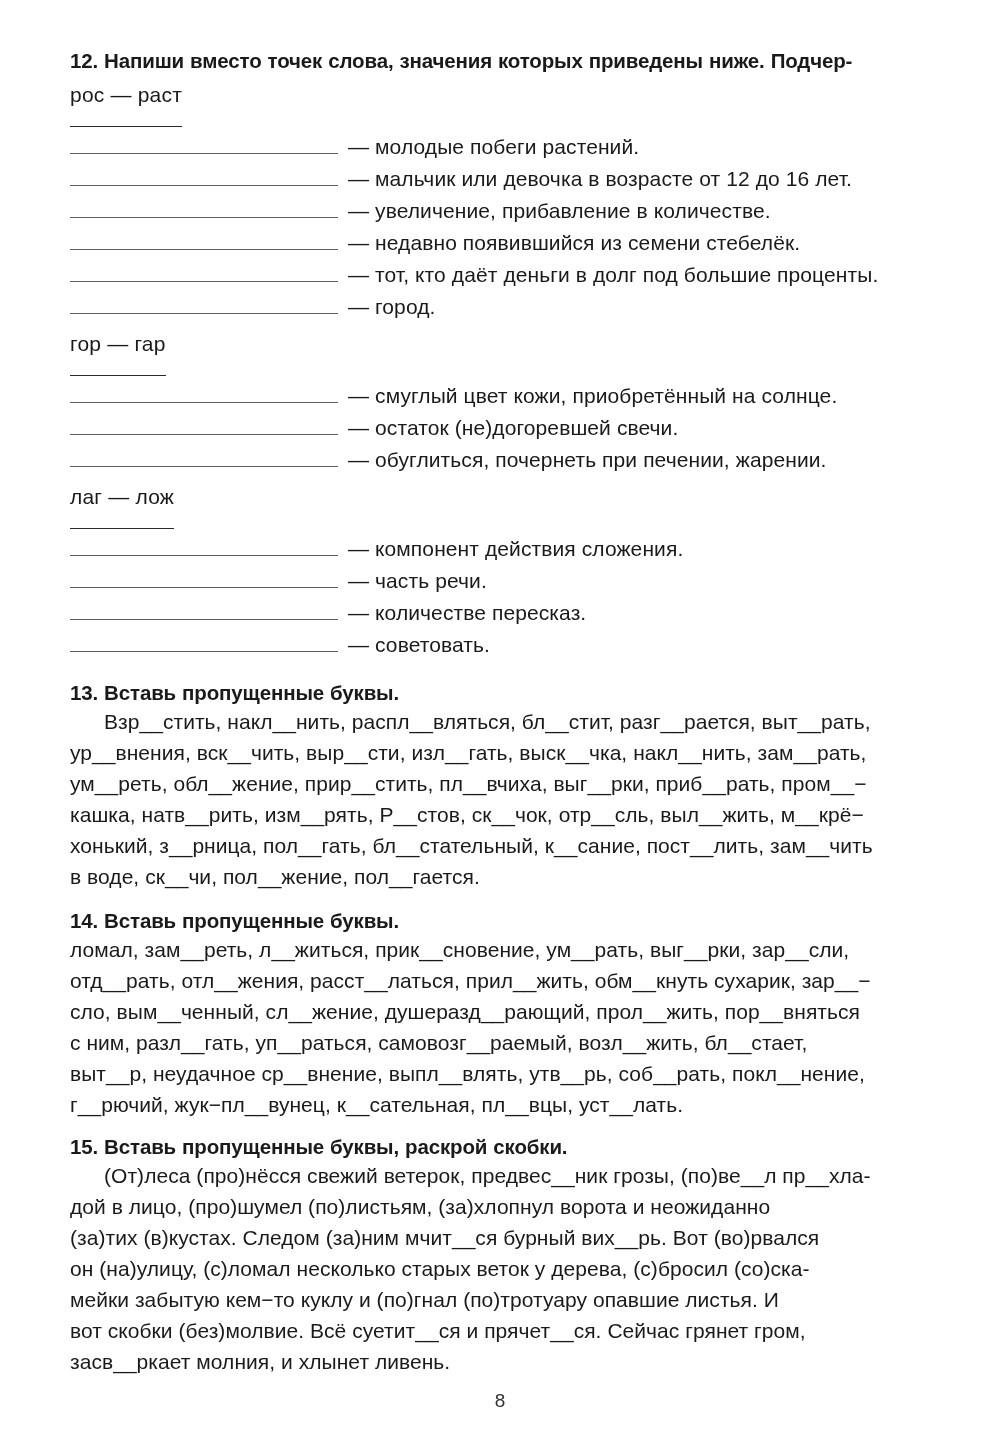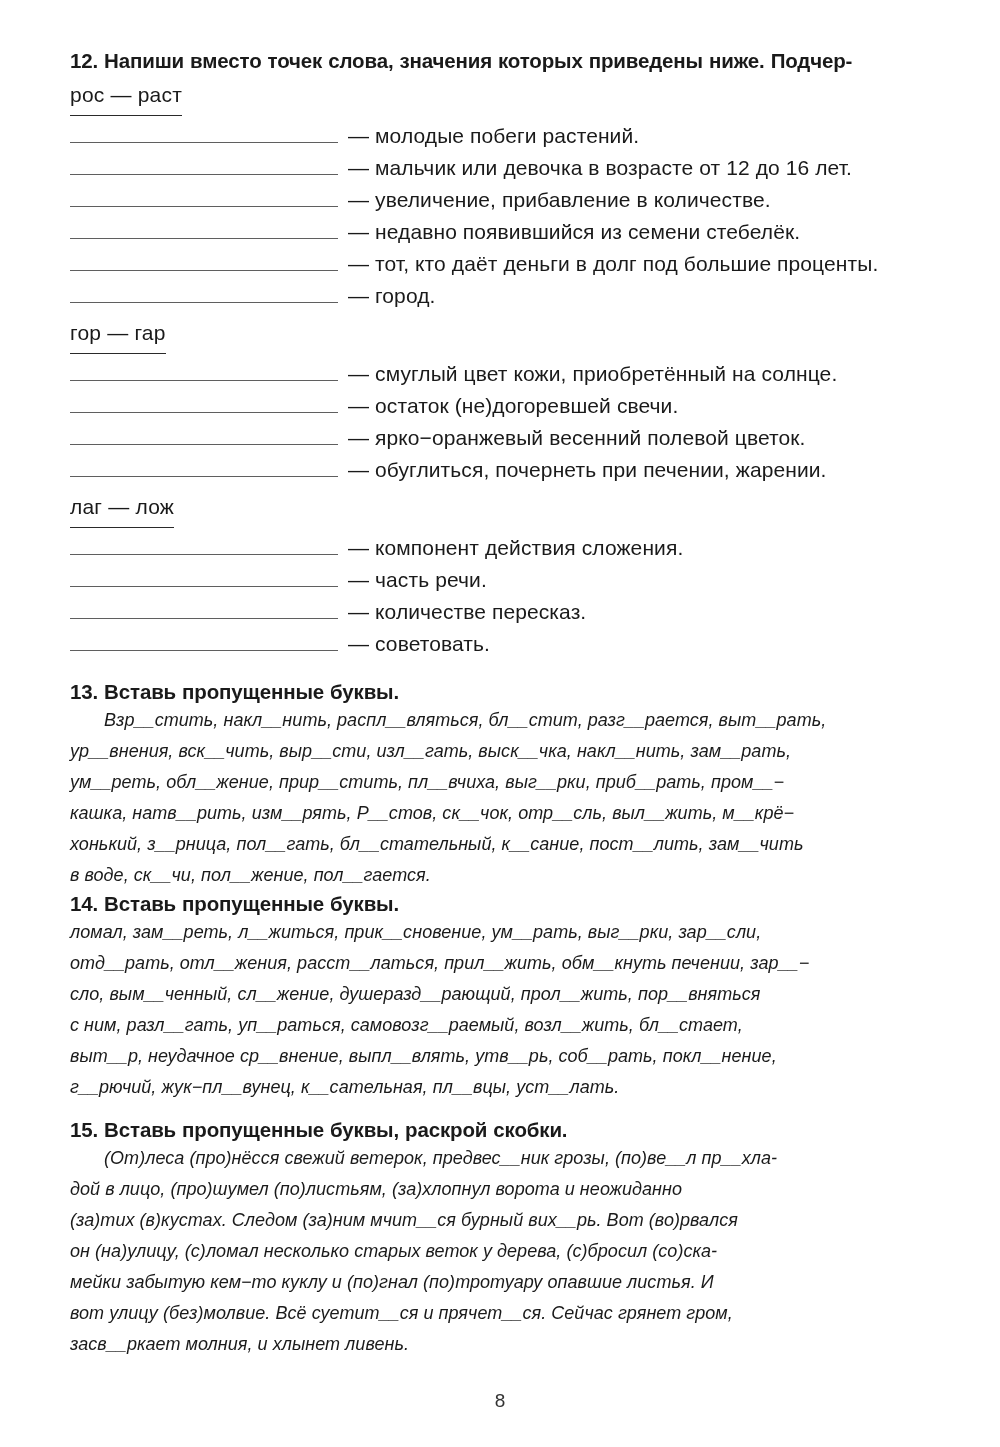--- a/index.html
+++ b/index.html
@@ -40,31 +40,31 @@
     margin: 0;
     word-spacing: 0.5px;
   }
   .task-heading.two-line {
     margin-bottom: 1px;
   }
 
   
   .task-block { margin: 0; }
   .gap-before-13 { margin-top: 19px; }
-  .gap-before-14 { margin-top: 0; }
+  .gap-before-14 { margin-top: 16px; }
   .gap-before-15 { margin-top: 14px; }
 
   
   .root-label {
     font-size: 21px;
     line-height: 27px;
     margin: 4px 0 0 0;
     display: inline-block;
     border-bottom: 1.6px solid #2a2a2a;
-    padding-bottom: 7px;
+    padding-bottom: 18px;
     letter-spacing: 0.2px;
   }
   .root-label-row { margin: 3px 0 4px 0; }
 
   
   .def-row {
     display: flex;
     align-items: baseline;
     height: 32px;
   }
@@ -79,24 +79,23 @@
     font-size: 21px;
     line-height: 27px;
     white-space: nowrap;
     letter-spacing: 0.1px;
   }
 
   
   .line {
     display: block;
     white-space: nowrap;
-    font-size: 18px;
+    font-size: 21px;
     line-height: 31px;
     letter-spacing: 0.05px;
-    font-style: italic;
   }
   .indent { display: inline-block; width: 34px; }
 
   
   .page-number {
     position: absolute;
     left: 0;
     top: 1390px;
     width: 1000px;
     text-align: center;
@@ -144,24 +143,20 @@
       <div class="root-label-row">
         <span class="root-label">гор — гар</span>
       </div>
       <div class="def-row">
         <span class="blank"></span>
         <span class="def-text">— смуглый цвет кожи, приобретённый на солнце.</span>
       </div>
       <div class="def-row">
         <span class="blank"></span>
         <span class="def-text">— остаток (не)догоревшей свечи.</span>
-      </div>
-      <div class="def-row">
-        <span class="blank"></span>
-        <span class="def-text">— ярко−оранжевый весенний полевой цветок.</span>
       </div>
       <div class="def-row">
         <span class="blank"></span>
         <span class="def-text">— обуглиться, почернеть при печении, жарении.</span>
       </div>
 
       <div class="root-label-row">
         <span class="root-label">лаг — лож</span>
       </div>
       <div class="def-row">
@@ -191,37 +186,37 @@
         <span class="line">кашка, натв__рить, изм__рять, Р__стов, ск__чок, отр__сль, выл__жить, м__крё−</span>
         <span class="line">хонький, з__рница, пол__гать, бл__стательный, к__сание, пост__лить, зам__чить</span>
         <span class="line">в воде, ск__чи, пол__жение, пол__гается.</span>
       </div>
     </div>
 
     <div class="task-block gap-before-14">
       <div class="task-heading">14. Вставь пропущенные буквы.</div>
       <div>
         <span class="line">ломал, зам__реть, л__житься, прик__сновение, ум__рать, выг__рки, зар__сли,</span>
-        <span class="line">отд__рать, отл__жения, расст__латься, прил__жить, обм__кнуть печении, зар__−</span>
+        <span class="line">отд__рать, отл__жения, расст__латься, прил__жить, обм__кнуть сухарик, зар__−</span>
         <span class="line">сло, вым__ченный, сл__жение, душеразд__рающий, прол__жить, пор__вняться</span>
         <span class="line">с ним, разл__гать, уп__раться, самовозг__раемый, возл__жить, бл__стает,</span>
         <span class="line">выт__р, неудачное ср__внение, выпл__влять, утв__рь, соб__рать, покл__нение,</span>
         <span class="line">г__рючий, жук−пл__вунец, к__сательная, пл__вцы, уст__лать.</span>
       </div>
     </div>
 
     <div class="task-block gap-before-15">
       <div class="task-heading">15. Вставь пропущенные буквы, раскрой скобки.</div>
       <div>
         <span class="line"><span class="indent"></span><span>(От)леса (про)нёсся свежий ветерок, предвес__ник грозы, (по)ве__л пр__хла-</span></span>
         <span class="line">дой в лицо, (про)шумел (по)листьям, (за)хлопнул ворота и неожиданно</span>
         <span class="line">(за)тих (в)кустах. Следом (за)ним мчит__ся бурный вих__рь. Вот (во)рвался</span>
         <span class="line">он (на)улицу, (с)ломал несколько старых веток у дерева, (с)бросил (со)ска-</span>
         <span class="line">мейки забытую кем−то куклу и (по)гнал (по)тротуару опавшие листья. И</span>
-        <span class="line">вот улицу (без)молвие. Всё суетит__ся и прячет__ся. Сейчас грянет гром,</span>
+        <span class="line">вот скобки (без)молвие. Всё суетит__ся и прячет__ся. Сейчас грянет гром,</span>
         <span class="line">засв__ркает молния, и хлынет ливень.</span>
       </div>
     </div>
 
   </div>
 
   <div class="page-number">8</div>
 </div>
 
 </body></html>

